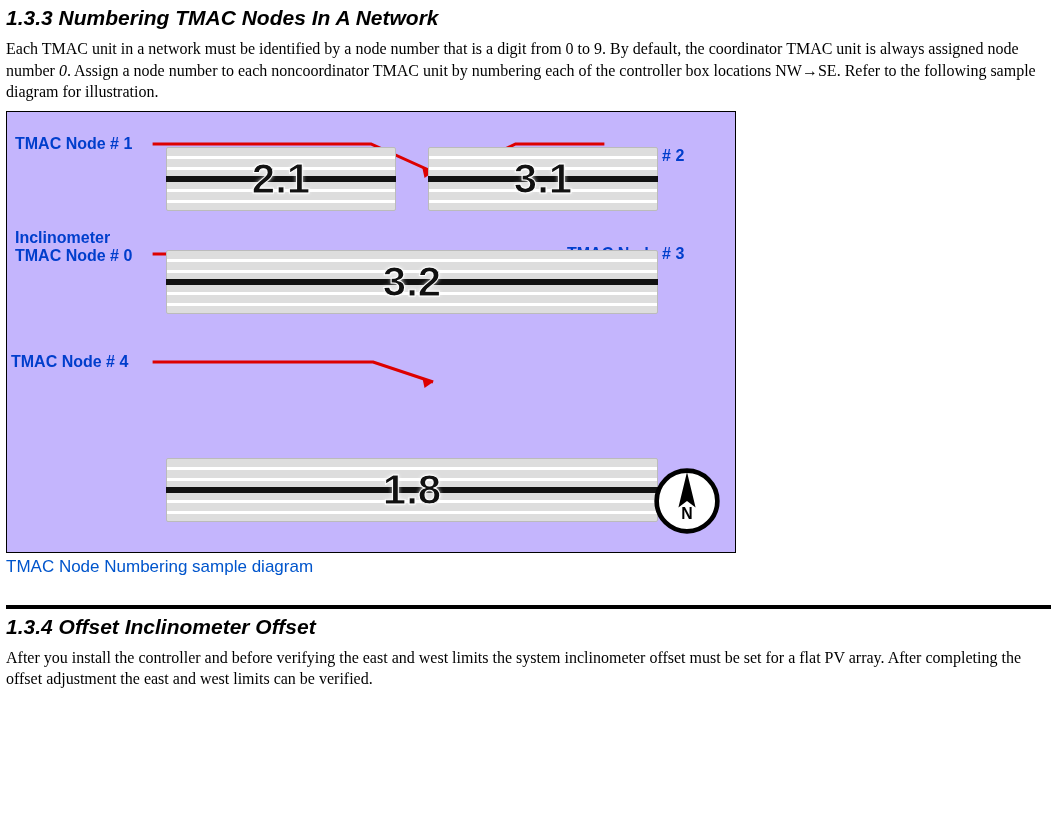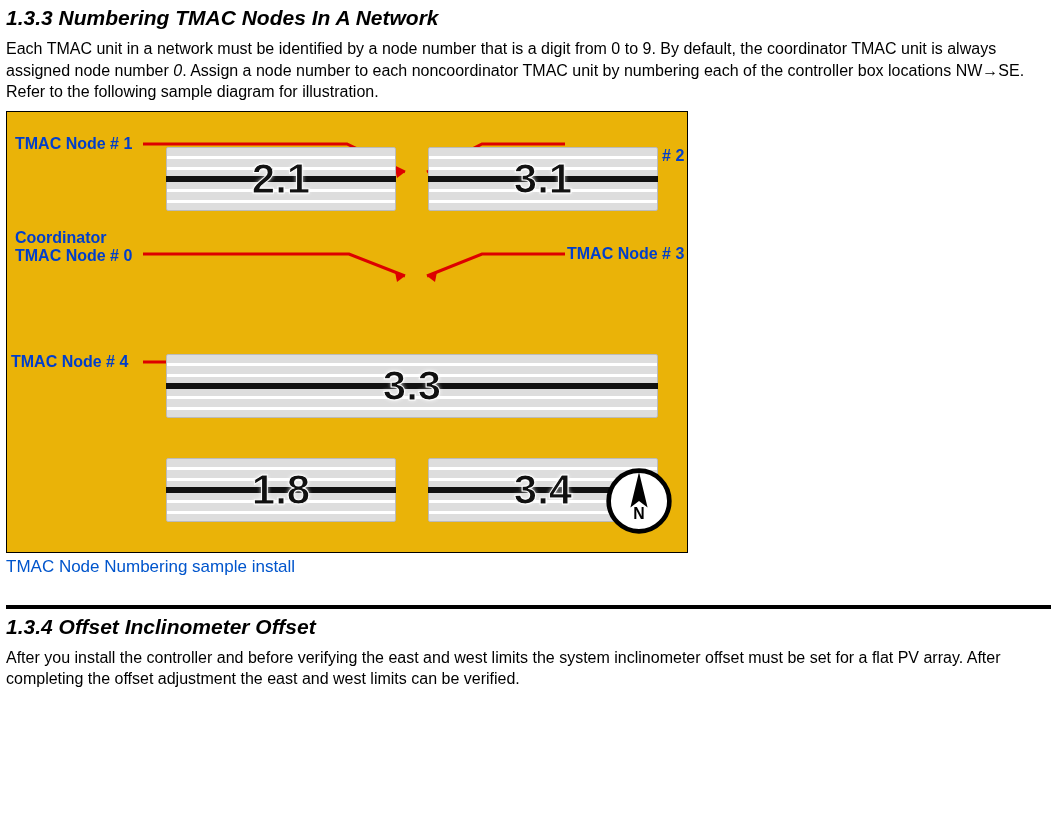--- a/index.html
+++ b/index.html
@@ -13,29 +13,31 @@
   }
   h2 {
     font-size: 21px;
     font-weight: bold;
     margin: 0 0 8px 0;
     font-style: italic;
   }
   p {
     margin: 0 0 8px 0;
     line-height: 1.35;
+    font-family: Liberation Serif, serif;
   }
   .diagram {
     border: 1px solid #000;
     width: 680px;
     height: 440px;
     position: relative;
-    background: #eab308;
+    background: #c4b5fd;
     overflow: hidden;
     margin-bottom: 4px;
+    padding-left: 48px;
   }
   .panel-grid {
     position: absolute;
     left: 155px;
     top: 15px;
     width: 500px;
     height: 415px;
     display: flex;
     flex-direction: column;
   }
@@ -138,70 +140,65 @@
 
     <polygon points="398,60 388,56 390,66" fill="#d00"></polygon>
     <polygon points="420,60 430,56 428,66" fill="#d00"></polygon>
     <polygon points="398,164 388,160 390,170" fill="#d00"></polygon>
     <polygon points="420,164 430,160 428,170" fill="#d00"></polygon>
     <polygon points="398,270 388,266 390,276" fill="#d00"></polygon>
   </svg>
 
   <div class="label" style="left:8px; top:22px;">TMAC Node # 1</div>
   <div class="label" style="left:560px; top:22px;margin-top:12px;">TMAC Node # 2</div>
-  <div class="label" style="left:8px; top:116px;">Coordinator</div>
+  <div class="label" style="left:8px; top:116px;">Inclinometer</div>
   <div class="label" style="left:8px; top:134px;">TMAC Node # 0</div>
   <div class="label" style="left:560px; top:132px;">TMAC Node # 3</div>
   <div class="label" style="left:4px; top:240px;">TMAC Node # 4</div>
 
   <div class="panel-grid">
     <div class="panel-row">
       <div class="panel-unit">
         <div class="panel-bg"></div>
           <div class="panel-axle"></div>
         <div class="panel-num">2.1</div>
       </div>
       <div class="panel-unit">
         <div class="panel-bg"></div>
           <div class="panel-axle"></div>
         <div class="panel-num">3.1</div>
       </div>
     </div>
     <div class="panel-row">
-    </div>
-    <div class="panel-row">
-      <div class="panel-unit">
-        <div class="panel-bg"></div>
-          <div class="panel-axle"></div>
-        <div class="panel-num">3.3</div>
-      </div>
+      <div class="panel-unit">
+        <div class="panel-bg"></div>
+          <div class="panel-axle"></div>
+        <div class="panel-num">3.2</div>
+      </div>
+    </div>
+    <div class="panel-row">
     </div>
     <div class="panel-row">
       <div class="panel-unit">
         <div class="panel-bg"></div>
           <div class="panel-axle"></div>
         <div class="panel-num">1.8</div>
-      </div>
-      <div class="panel-unit">
-        <div class="panel-bg"></div>
-          <div class="panel-axle"></div>
-        <div class="panel-num">3.4</div>
       </div>
     </div>
   </div>
 
   <div class="compass">
     <svg viewBox="0 0 100 100">
       <circle cx="50" cy="50" r="46" fill="#fff" stroke="#000" stroke-width="7"></circle>
       <polygon points="50,6 63,60 50,50 37,60" fill="#000"></polygon>
       <text x="50" y="78" text-anchor="middle" font-family="Arial" font-size="24" font-weight="bold" fill="#000">N</text>
     </svg>
   </div>
 
 </div>
 
-<div class="caption">TMAC Node Numbering sample install</div>
+<div class="caption">TMAC Node Numbering sample diagram</div>
 
 <hr class="sep">
 
 <h2>1.3.4 Offset Inclinometer Offset</h2>
 
 <p>After you install the controller and before verifying the east and west limits the system inclinometer offset must be set for a flat PV array. After completing the offset adjustment the east and west limits can be verified.</p>
 
 </body></html>

